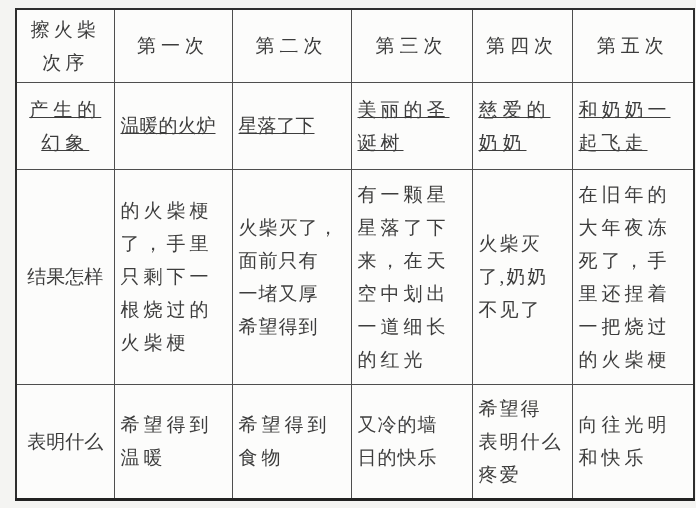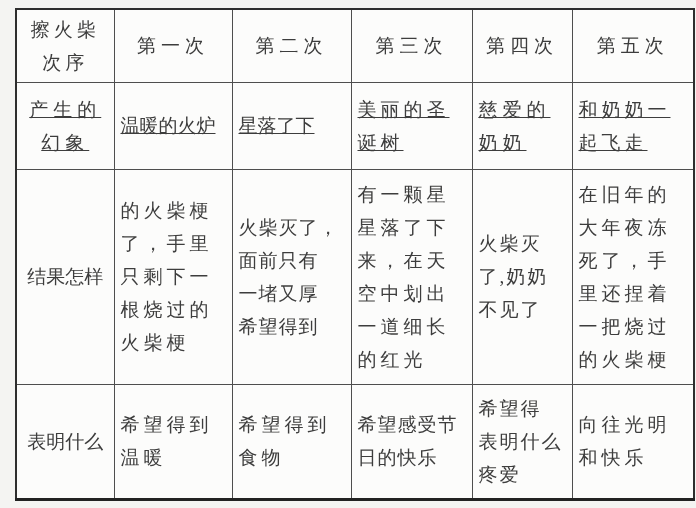--- a/index.html
+++ b/index.html
@@ -117,21 +117,21 @@
 里还捏着
 一把烧过
 的火柴梗</td>
       </tr>
       <tr class="r-meaning">
         <th class="row-label ls0">表明什么</th>
         <td class="cell ls4">希望得到
 温暖</td>
         <td class="cell ls4">希望得到
 食物</td>
-        <td class="cell ls1">希望感受节
+        <td class="cell ls1">又冷的墙
 日的快乐</td>
         <td class="cell ls2">希望得
 表明什么
 疼爱</td>
         <td class="cell ls4">向往光明
 和快乐</td>
       </tr>
     </tbody>
   </table>
 </div>

